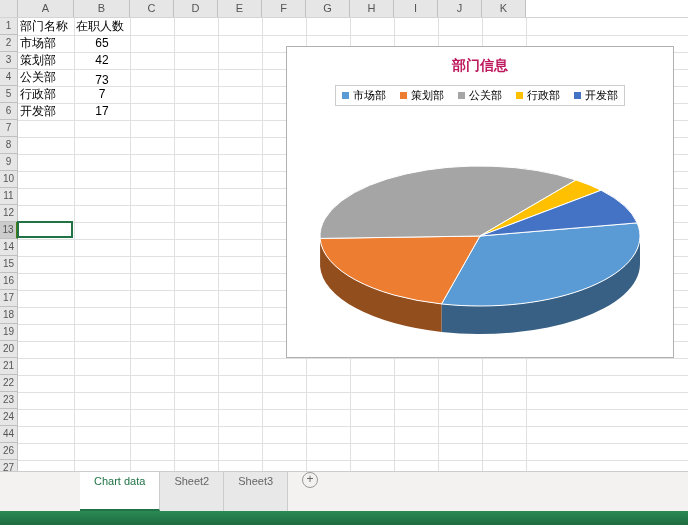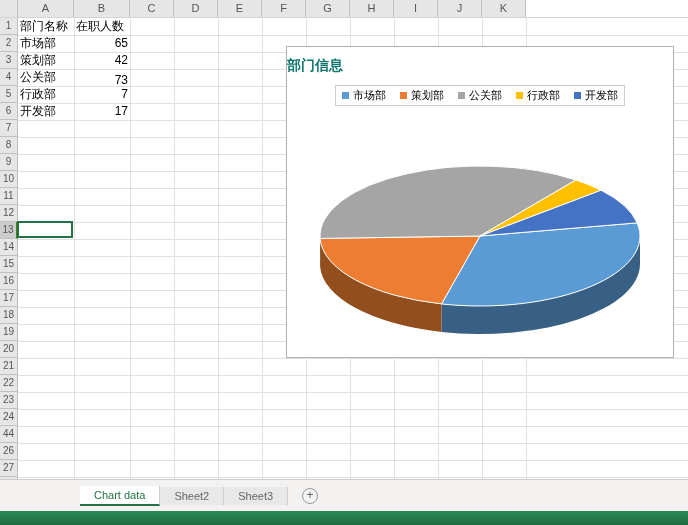--- a/index.html
+++ b/index.html
@@ -17,33 +17,33 @@
   .row-headers { position: absolute; left: 0; top: 0; width: 18px; }
   .row-h { height: 17px; background: #e6e6e6; color: #555; font-size: 10px; text-align: center; line-height: 16px; border-bottom: 1px solid #c0c0c0; border-right: 1px solid #c0c0c0; cursor: pointer; }
   .row-h.sel { background: #ccc; border-right: 2px solid #4d7c0f; }
   
   .cells { position: absolute; left: 18px; top: 0; right: 0; bottom: 0; }
   .gridlines { position: absolute; inset: 0; }
   .gl-v { position: absolute; top: 0; bottom: 0; width: 1px; background: #e0e0e0; }
   .gl-h { position: absolute; left: 0; right: 0; height: 1px; background: #e0e0e0; }
   
   .cell { position: absolute; height: 17px; line-height: 17px; padding: 0 2px; font-size: 12px; color: #000; white-space: nowrap; }
-  .cell.num { text-align: right; }
+  .cell.num { text-align: center; }
   .sel-cell { position: absolute; border: 2px solid #217346; pointer-events: none; }
   
   
   .chart-obj { position: absolute; left: 268px; top: 28px; width: 388px; height: 312px; background: #fff; border: 1px solid #b0b0b0; }
-  .chart-title { text-align: left; font-size: 14px; font-weight: bold; color: #0f766e; margin-top: 10px; }
+  .chart-title { text-align: center; font-size: 14px; font-weight: bold; color: #be185d; margin-top: 10px; }
   .legend { display: flex; justify-content: center; gap: 14px; margin: 10px auto 0; padding: 2px 6px; border: 1px solid #ccc; width: fit-content; font-size: 11px; }
   .legend-item { display: flex; align-items: center; gap: 4px; }
   .swatch { width: 7px; height: 7px; }
   .pie-wrap { margin-top: 40px; text-align: center; }
   
   
-  .sheet-bar { height: 32px; display: flex; align-items: center; background: #f3f2f1; border-top: 1px solid #ccc; padding-left: 80px; }
+  .sheet-bar { height: 40px; display: flex; background: #f3f2f1; border-top: 1px solid #ccc; padding-left: 80px; }
   .sheet-tab { padding: 3px 14px; font-size: 11px; color: #666; border-right: 1px solid #ccc; cursor: pointer; background: #e8e8e8; }
   .sheet-tab.active { background: #fff; color: #217346; border-bottom: 2px solid #217346; }
   .new-sheet { margin-left: 14px; width: 16px; height: 16px; border: 1px solid #999; border-radius: 50%; text-align: center; line-height: 13px; color: #666; font-size: 12px; cursor: pointer; }
   
   .status-bar { height: 14px; background: linear-gradient(#2a8a55,#1e6b3f); }
 </style>
 </head>
 <body>
 
 <div class="container">

